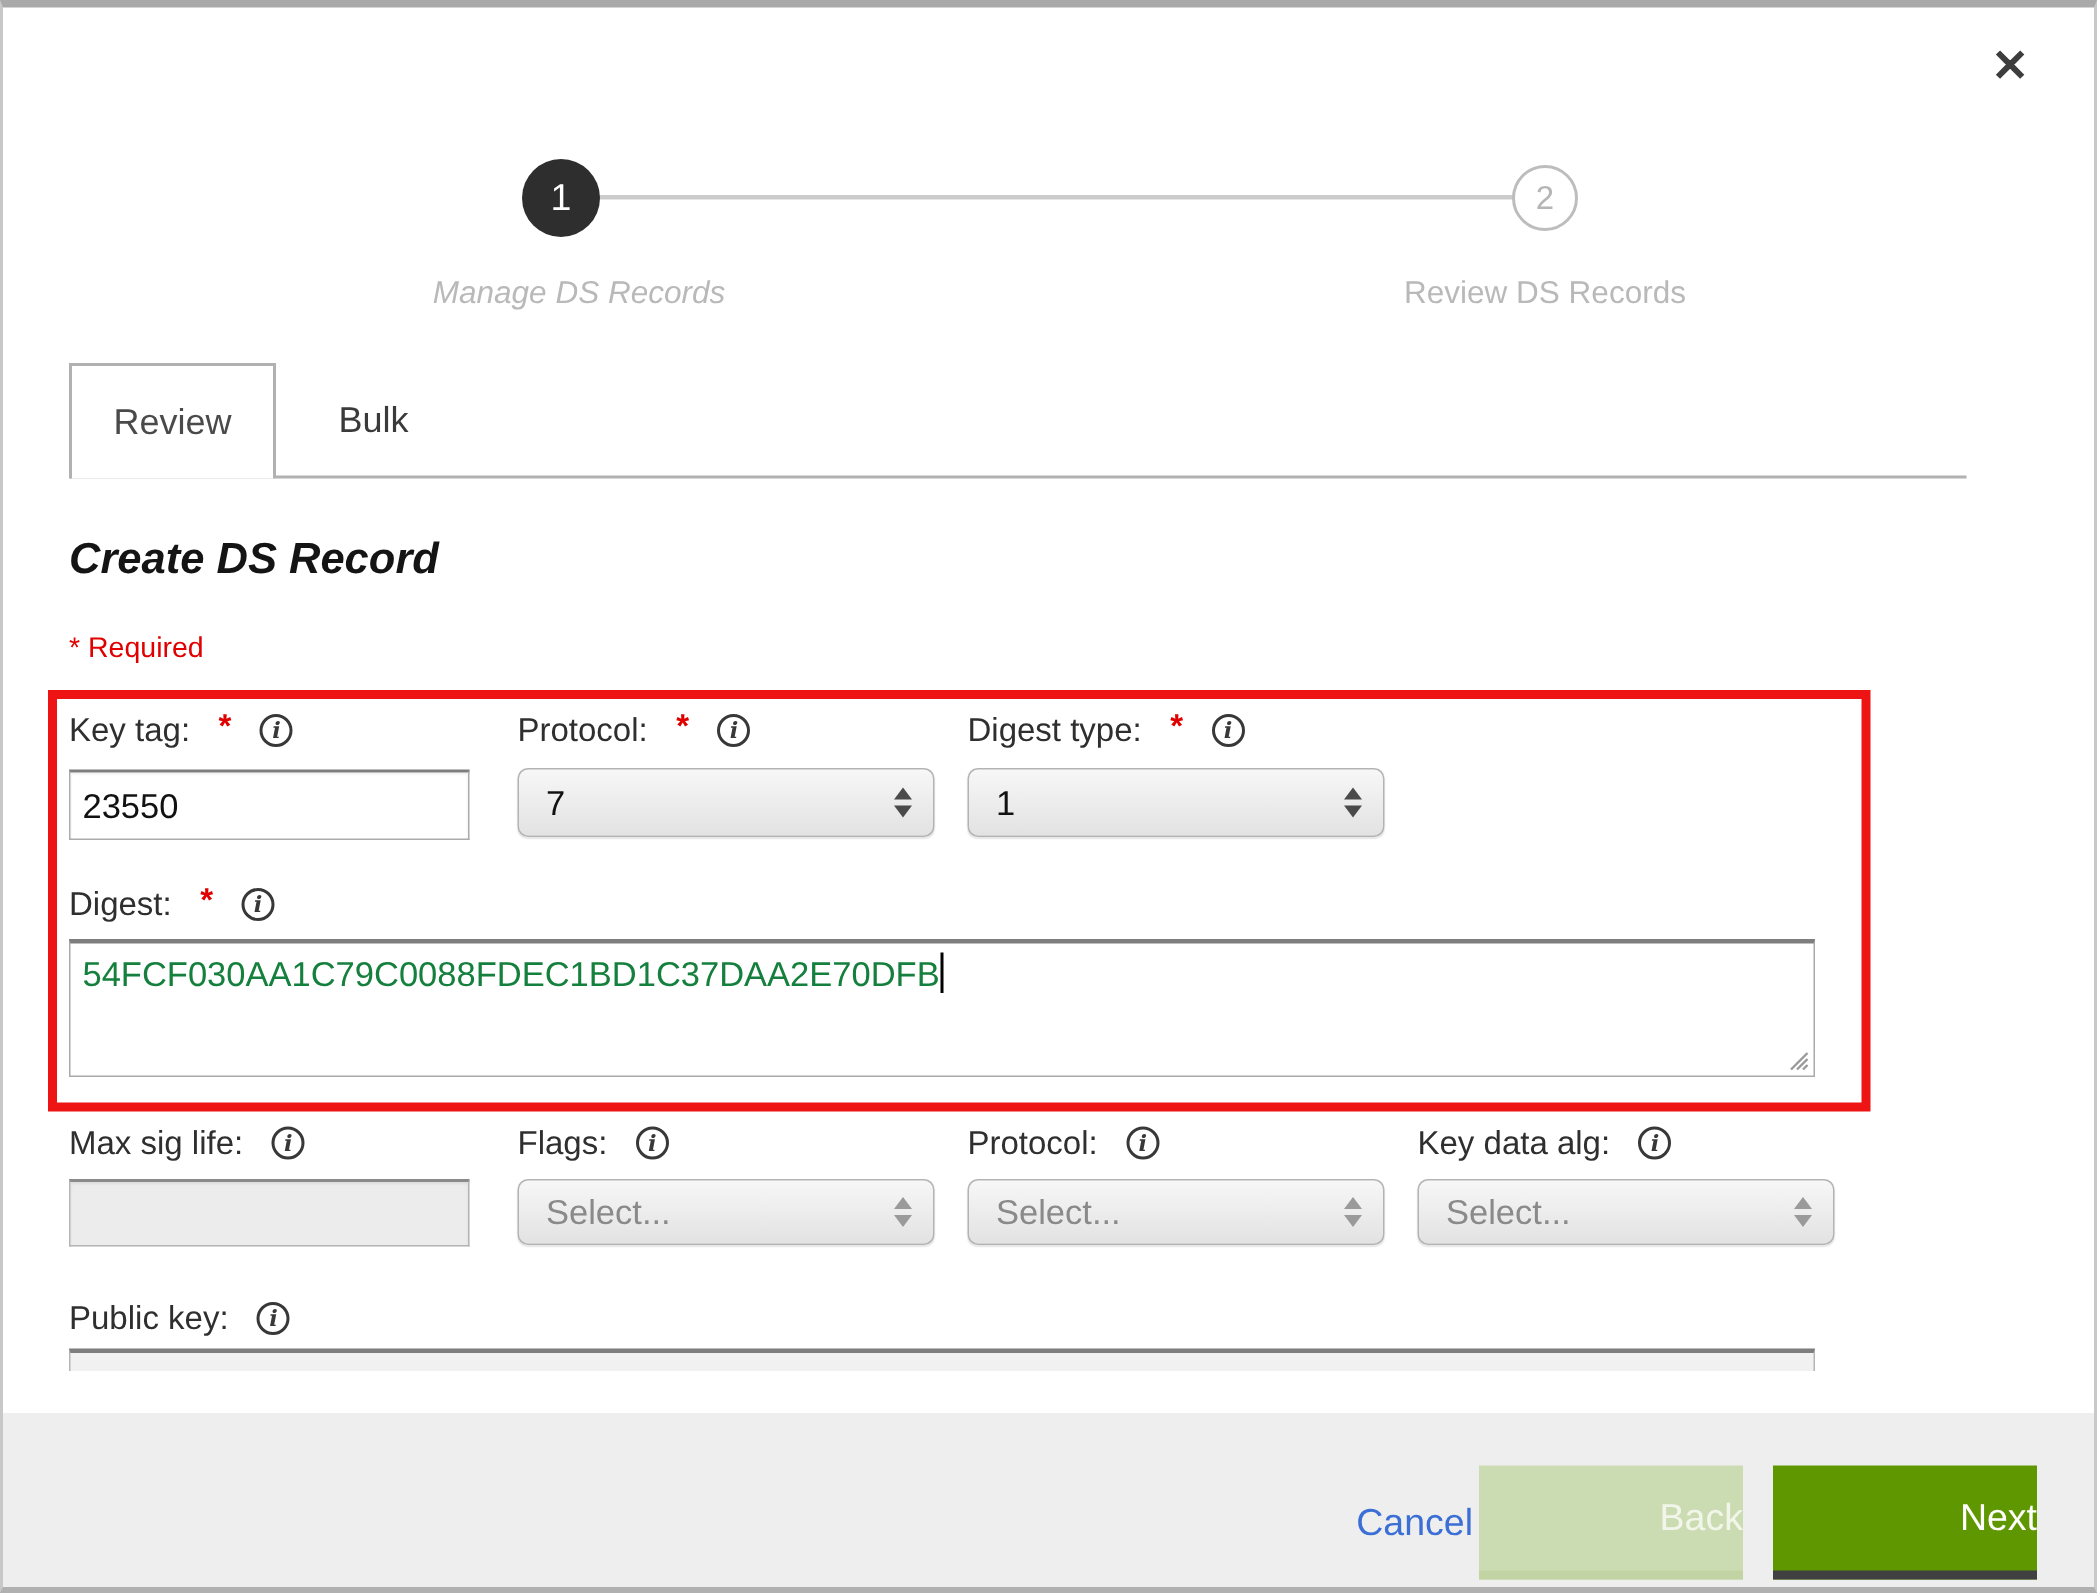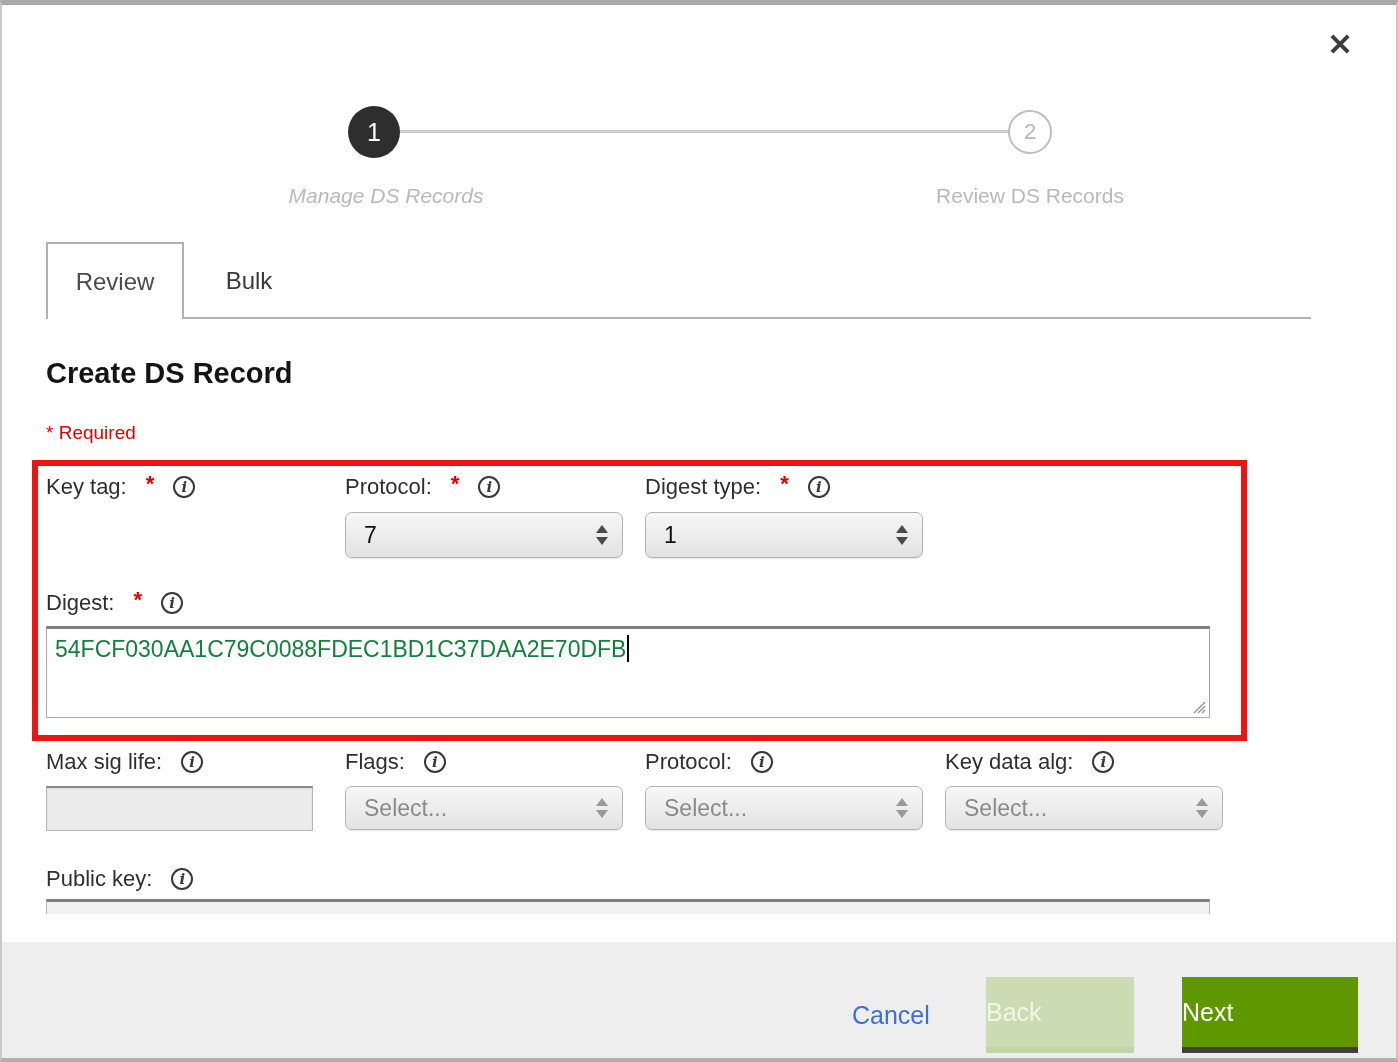--- a/index.html
+++ b/index.html
@@ -27,21 +27,21 @@
   .step-label { position:absolute; top:179px; width:320px; text-align:center; font-size:21px; color:#b9b9b9; }
   .step-label.s1 { left:224px;font-style:italic; }
   .step-label.s2 { left:868px; }
 
   
   .tabs-underline { position:absolute; left:44px; top:312px; width:1265px; height:2px; background:#b1b1b1; z-index:1; }
   .tab { position:absolute; display:flex; align-items:center; justify-content:center; font-size:24px; cursor:pointer; }
   .tab.active { left:44px; top:237px; width:138px; height:77px; background:#fff; border:2px solid #b1b1b1; border-bottom:none; color:#4a4a4a; z-index:2; }
   .tab.plain { left:187px; top:239px; width:120px; height:73px; color:#3a3a3a; z-index:2; }
 
-  .page-title { position:absolute; left:44px; top:352px; font-size:29px; font-weight:bold; color:#141414; }
+  .page-title { position:absolute; left:44px; top:352px; font-size:29px; font-weight:bold; color:#141414;font-style:italic; }
   .required-note { position:absolute; left:44px; top:417px; font-size:19px; color:#e00000; }
 
   .highlight-box { position:absolute; left:30px; top:455px; width:1215px; height:281px; border:6px solid #ee1414; z-index:3; pointer-events:none; }
 
   
   .lbl { position:absolute; display:flex; align-items:center; gap:19px; font-size:22px; color:#2f2f2f; white-space:nowrap; }
   .req { color:#e00000; font-size:22px; font-weight:bold; position:relative; top:-3px; }
   .info {
     display:inline-flex; align-items:center; justify-content:center;
     width:22px; height:22px; border:2.5px solid #383838; border-radius:50%;
@@ -76,23 +76,23 @@
   .tarea {
     position:absolute; border:1px solid #a9a9a9; border-top:3px solid #7e7e7e;
     background:#fff; font-size:23px; color:#15803d; padding:6px 8px;
   }
   .tarea.stub { background:#f1f1f1; border-bottom:none; border-color:#b5b5b5; border-top-color:#7e7e7e; }
   .caret { display:inline-block; width:2px; height:27px; background:#000; vertical-align:text-bottom; margin-left:1px; }
   .grip { position:absolute; right:3px; bottom:3px; }
 
   
   .footer { position:absolute; left:0; right:0; bottom:0; height:116px; background:#eeeeee; }
-  .btn { position:absolute; top:35px; height:76px; display:flex; align-items:center; justify-content:flex-start; font-size:25px; cursor:pointer; }
+  .btn { position:absolute; top:35px; height:76px; display:flex; align-items:center; justify-content:flex-end; font-size:25px; cursor:pointer; }
   .btn.link { left:850px; width:130px; color:#3b6fd6; background:transparent; }
-  .btn.back { left:984px; width:148px; background:#ccdcb2; color:#f2f6ea; border-bottom:6px solid #c2d3a4; cursor:default; }
+  .btn.back { left:984px; width:176px; background:#ccdcb2; color:#f2f6ea; border-bottom:6px solid #c2d3a4; cursor:default; }
   .btn.next { left:1180px; width:176px; background:#5f9700; color:#ffffff; border-bottom:6px solid #404040; }
 </style>
 </head>
 <body>
 
 <div class="modal">
 
   <span class="close">✕</span>
 
   <div class="step-line"></div>
@@ -127,20 +127,21 @@
     <span>Protocol:</span>
     <span class="req">*</span>
     <span class="info">i</span>
   </div>
   <div class="lbl" style="left:643px; top:469px;">
     <span>Digest type:</span>
     <span class="req">*</span>
     <span class="info">i</span>
   </div>
 
+  <input class="tinput" style="left: 44px; top: 508px; width: 267px; height: 47px;" value="23550">
   <div class="select" style="left:343px; top:507px; width:278px;">
     <span class="sel-val">7</span>
     <span class="arrows">
         <span class="up"></span>
         <span class="dn"></span>
       </span>
   </div>
   <div class="select" style="left:643px; top:507px; width:278px;">
     <span class="sel-val">1</span>
     <span class="arrows">

